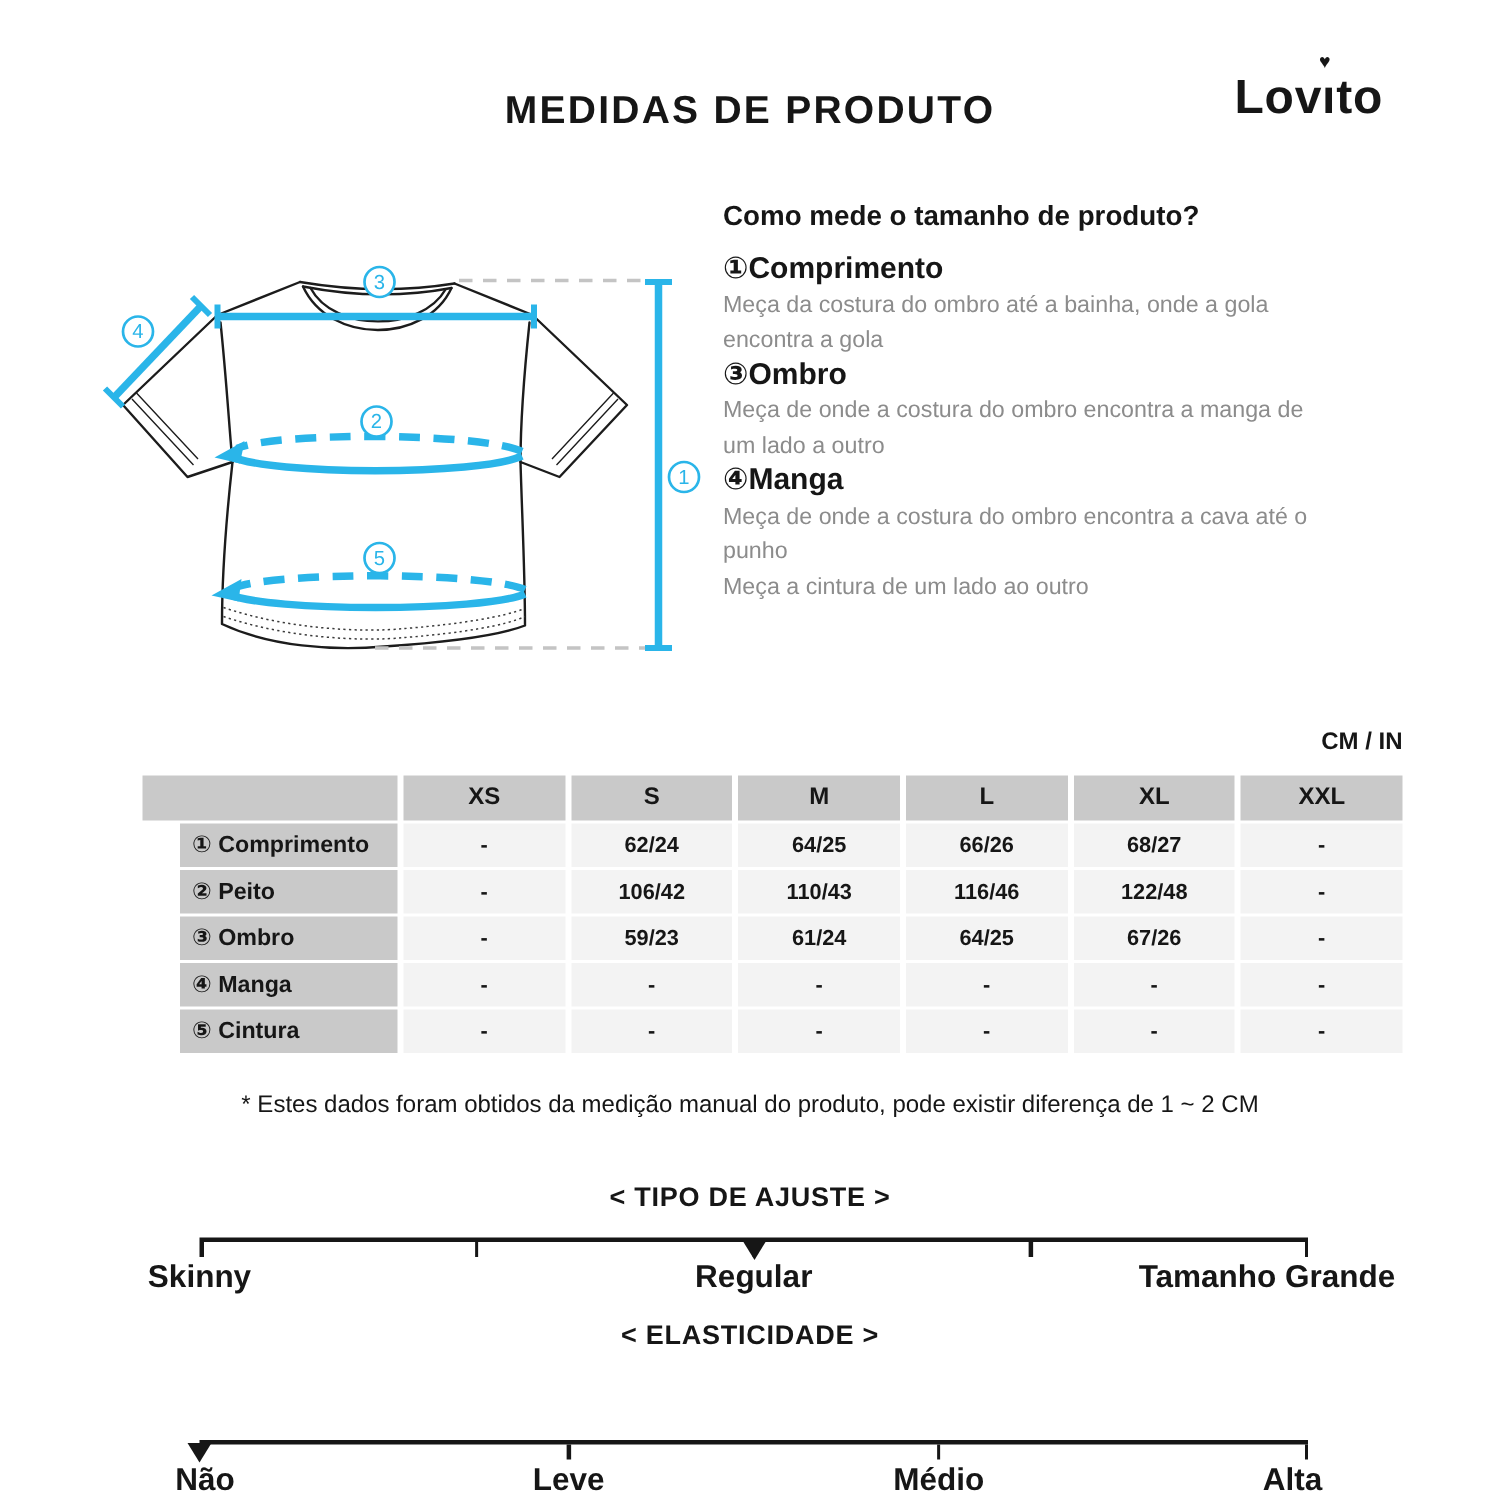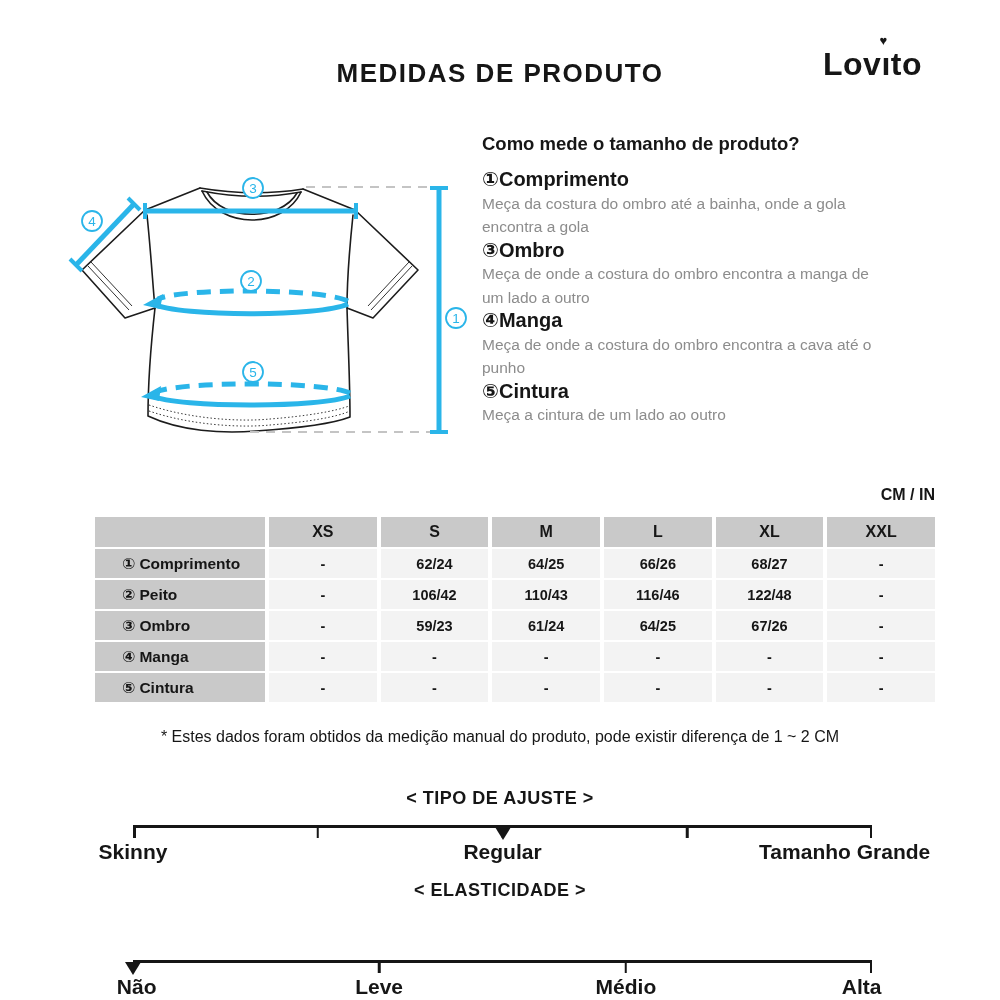--- a/index.html
+++ b/index.html
@@ -45,21 +45,21 @@
   .hdesc{font-size:15.5px;font-weight:normal;color:var(--muted-text);line-height:23.5px;}
   
   .unit{position:absolute;top:486px;right:65px;font-size:16px;font-weight:bold;}
   .size-table{
     position:absolute;left:95px;top:517px;width:840px;
     display:grid;grid-template-columns:170px repeat(6,1fr);
     grid-template-rows:30px repeat(5,29px);gap:2px 4px;
   }
   .cell{display:flex;align-items:center;justify-content:center;font-weight:bold;}
   .th{background:var(--table-header-bg);font-size:16px;}
-  .rl{background:var(--table-header-bg);justify-content:flex-start;padding-left:27px;font-size:15.5px;}
+  .rl{background:var(--table-header-bg);justify-content:flex-start;padding-left:8px;font-size:15.5px;margin-left:25px;}
   .td{background:var(--table-cell-bg);font-size:14.5px;}
   
   .footnote{position:absolute;top:728px;left:0;width:100%;text-align:center;font-size:16px;font-weight:normal;}
   
   .slider-title{position:absolute;left:0;width:100%;text-align:center;font-size:18px;font-weight:bold;letter-spacing:.5px;}
   .fit-title{top:788px;}
   .ela-title{top:880px;}
   .rail{position:absolute;left:133px;width:739px;height:52px;}
   .fit-rail{top:825px;}
   .ela-rail{top:960px;}
@@ -132,21 +132,20 @@
   </div>
   <div>
     <div class="hlabel"><span>③</span><span>Ombro</span></div>
     <div class="hdesc">Meça de onde a costura do ombro encontra a manga de um lado a outro</div>
   </div>
   <div>
     <div class="hlabel"><span>④</span><span>Manga</span></div>
     <div class="hdesc">Meça de onde a costura do ombro encontra a cava até o punho</div>
   </div>
   <div>
-    <div class="hlabel"><span>⑤</span><span>Cintura</span></div>
     <div class="hdesc">Meça a cintura de um lado ao outro</div>
   </div>
 </div>
 
 <div class="unit">CM / IN</div>
 
 <div class="size-table">
   <div class="cell th"></div>
   <div class="cell th">XS</div>
   <div class="cell th">S</div>

